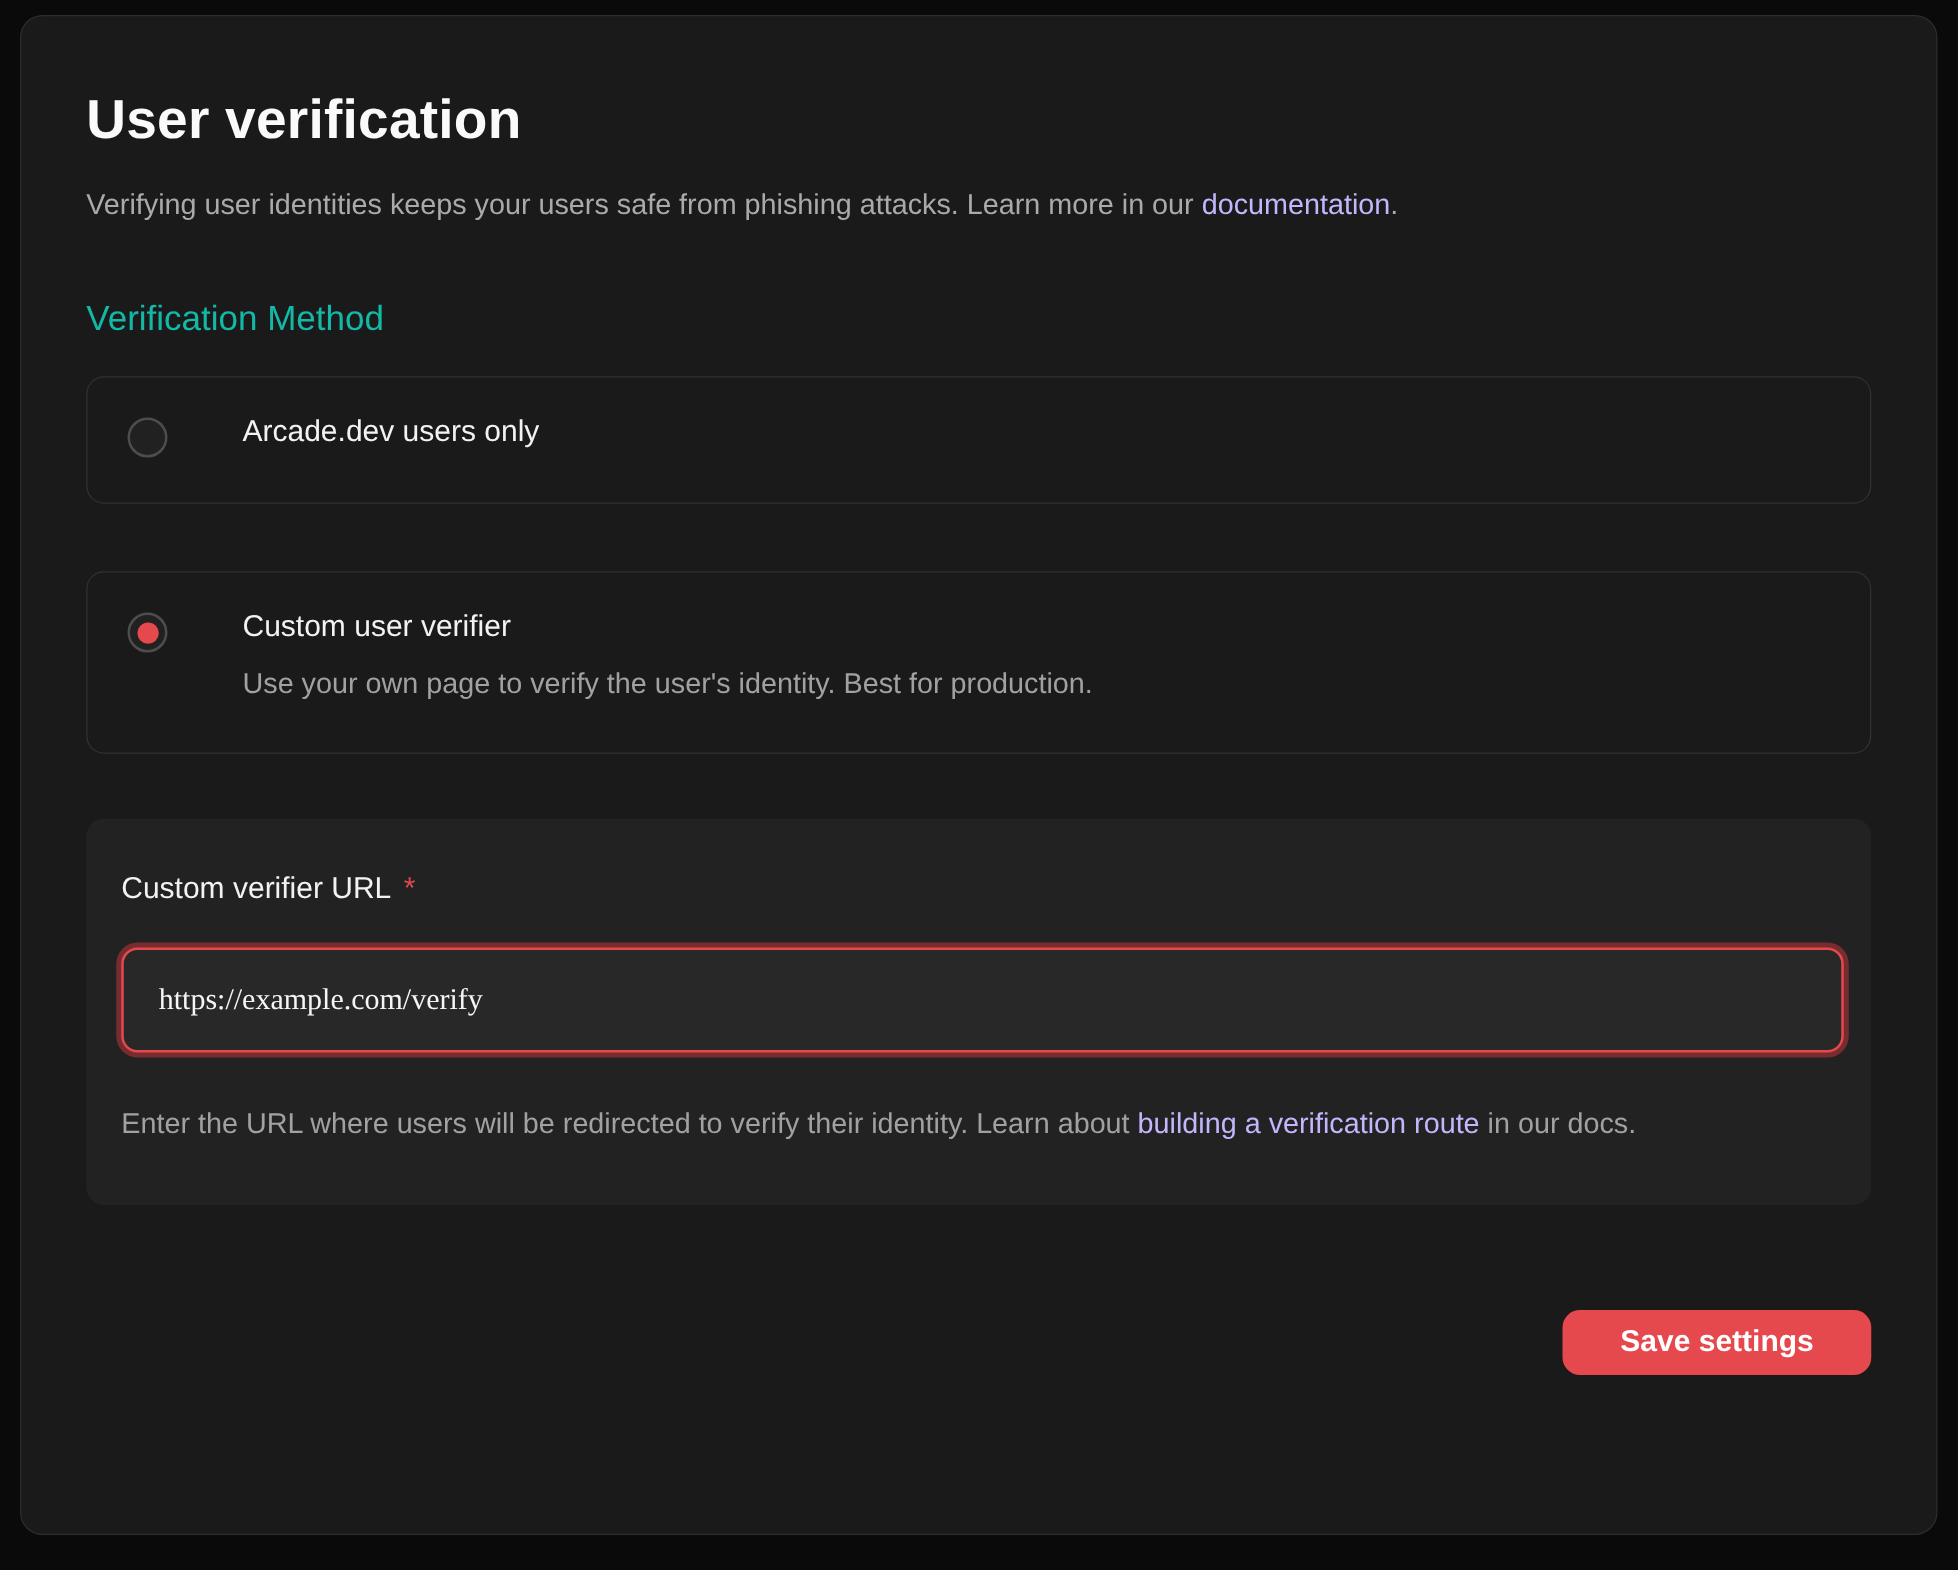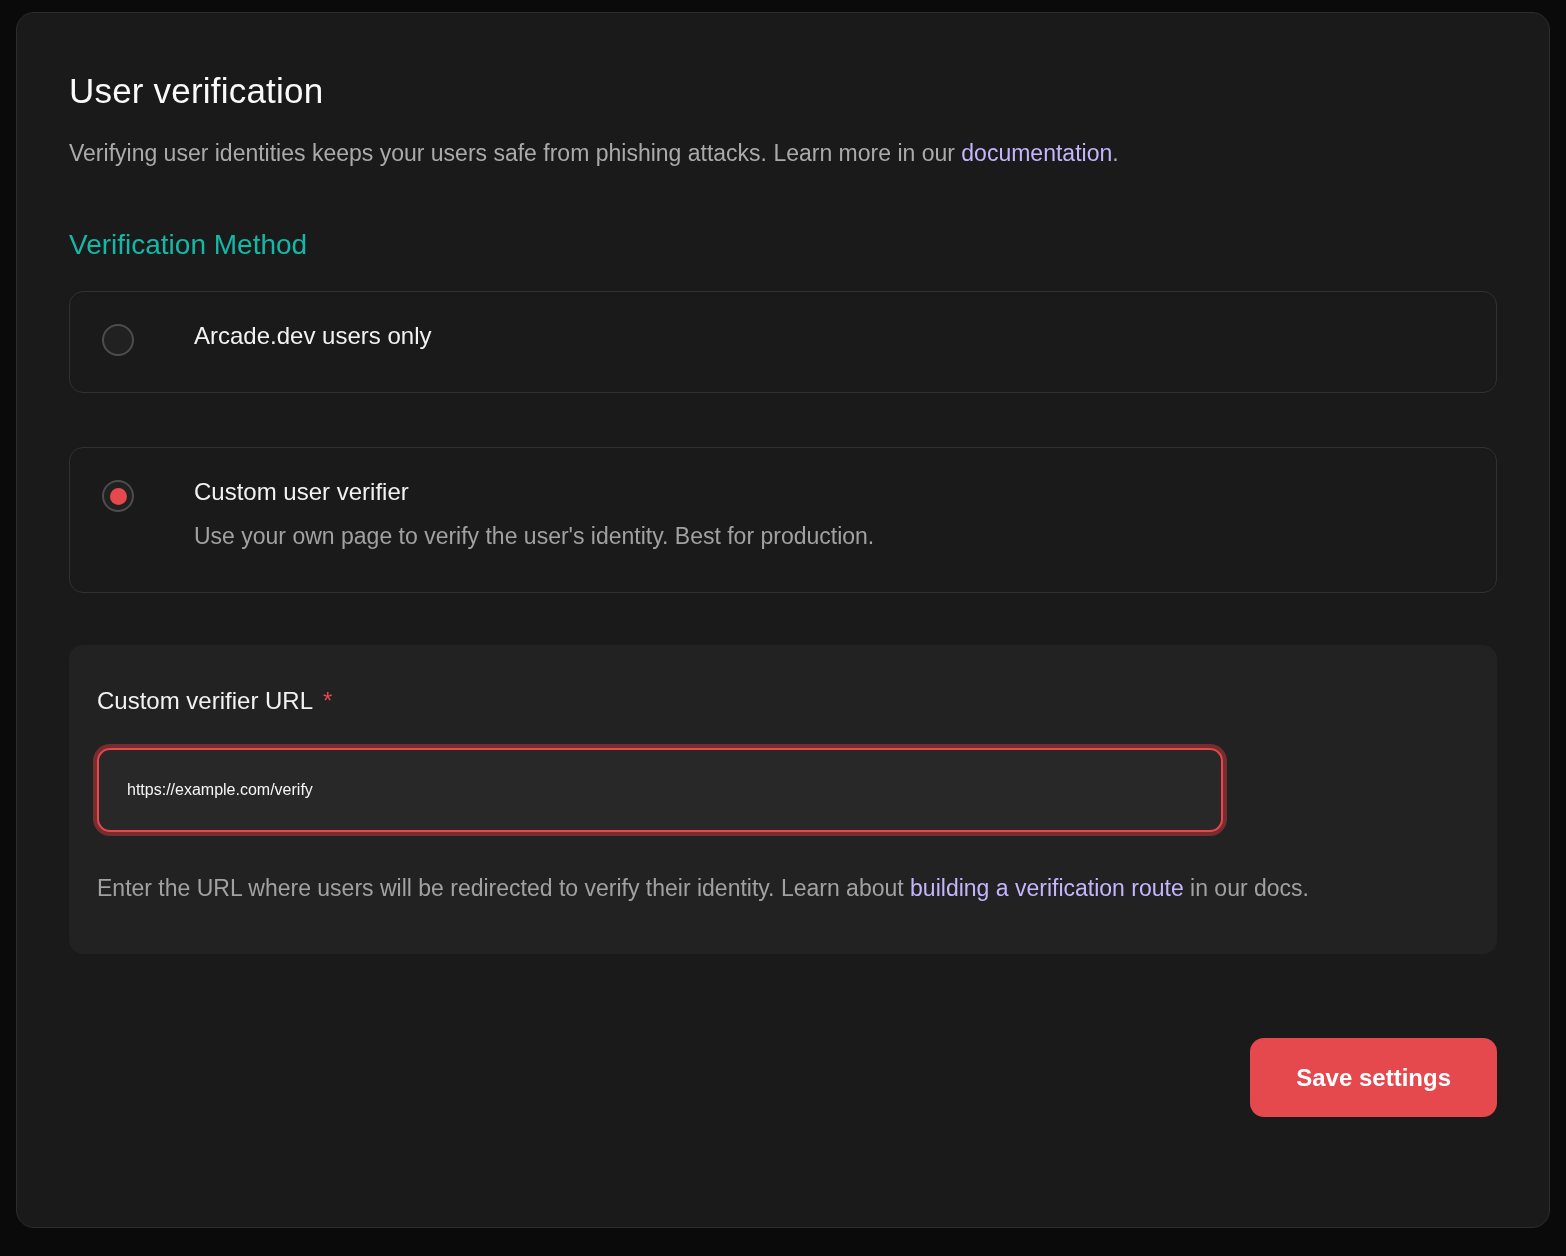--- a/index.html
+++ b/index.html
@@ -12,22 +12,22 @@
   .card {
     position: absolute;
     left: 16px; top: 12px;
     width: 1534px; height: 1216px;
     background: #1a1a1a;
     border: 1px solid #2d2d2d;
     border-radius: 18px;
     padding: 58px 52px 0 52px;
   }
   .page-title {
-    font-size: 35px;
-    font-weight: 400;
+    font-size: 44px;
+    font-weight: 700;
     color: #fafafa;
     letter-spacing: 0.2px;
   }
   .page-subtitle {
     margin-top: 27px;
     font-size: 23px;
     color: #aaaaaa;
     line-height: 1.35;
   }
   .link {
@@ -90,47 +90,47 @@
     margin-top: 12px;
     font-size: 24px;
     color: #f2f2f2;
   }
   .required-marker {
     color: #e5484d;
     margin-left: 10px;
   }
   .url-input {
     display: block;
-    width: 1126px;
+    width: 1378px;
     height: 84px;
     margin-top: 33px;
     background: #282828;
     border: 2px solid #e5484d;
     box-shadow: 0 0 0 4px rgba(190, 52, 58, 0.55);
     border-radius: 13px;
     color: #f5f5f5;
-    font-size: 16px;
-    font-family: Liberation Sans, sans-serif;
+    font-size: 24px;
+    font-family: Liberation Serif, serif;
     padding: 0 28px;
     outline: none;
   }
   .field-help {
     margin-top: 36px;
     font-size: 23px;
     color: #a1a1a1;
     line-height: 40px;
     max-width: 1365px;
   }
   .footer {
     margin-top: 84px;
     display: flex;
     justify-content: flex-end;
   }
   .save-button {
-    height: 79px;
+    height: 52px;
     padding: 0 46px;
     background: #e5484d;
     color: #ffffff;
     font-size: 24px;
     font-weight: 600;
     font-family: "Liberation Sans", "DejaVu Sans", sans-serif;
     border: none;
     border-radius: 14px;
     cursor: pointer;
   }

